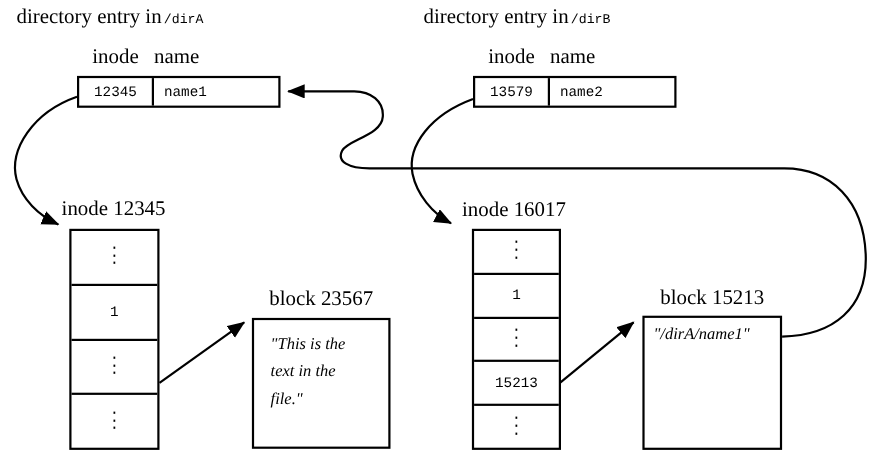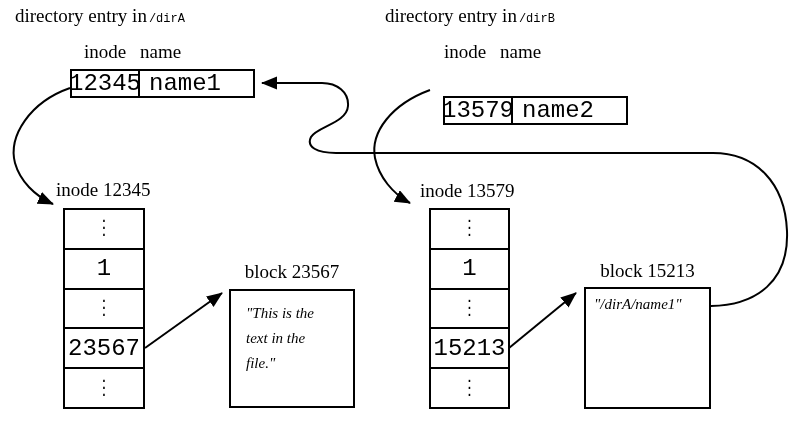--- a/index.html
+++ b/index.html
@@ -21,21 +21,21 @@
 
   .abs { position: absolute; }
 
   .serif {
     font-family: "Liberation Serif", serif;
     font-size: 19px;
     white-space: nowrap;
   }
   .mono {
     font-family: "Liberation Mono", "DejaVu Sans Mono", monospace;
-    font-size: 24px;
+    font-size: 13px;
     white-space: nowrap;
   }
 
   .title { display: flex; align-items: baseline; }
   .title .mono { font-size: 12px; margin-left: 2px; }
 
   
   .hdr-row {
     display: flex;
     width: 185px;
@@ -139,41 +139,40 @@
   </div>
   <div class="abs dir-table" style="left:70px; top:69px;">
     <div class="cell-inode mono">12345</div>
     <div class="cell-name mono">name1</div>
   </div>
 
   <div class="abs hdr-row serif" style="left:430px; top:41px;">
     <div class="hdr-inode">inode</div>
     <div class="hdr-name">name</div>
   </div>
-  <div class="abs dir-table" style="left:443px; top:69px;margin-top:27px;">
+  <div class="abs dir-table" style="left:430px; top:69px;">
     <div class="cell-inode mono">13579</div>
     <div class="cell-name mono">name2</div>
   </div>
 
   <div class="abs serif" style="left:56px; top:179px;">inode 12345</div>
   <div class="abs inode-box" style="left:63px; top:208px;">
     <div class="inode-row dots">·
 ·
 ·</div>
     <div class="inode-row mono">1</div>
     <div class="inode-row dots">·
 ·
 ·</div>
-    <div class="inode-row mono">23567</div>
-    <div class="inode-row dots">·
-·
-·</div>
-  </div>
-
-  <div class="abs serif" style="left:420px; top:180px;">inode 13579</div>
+    <div class="inode-row dots">·
+·
+·</div>
+  </div>
+
+  <div class="abs serif" style="left:420px; top:180px;">inode 16017</div>
   <div class="abs inode-box" style="left:429px; top:208px; width:81px;">
     <div class="inode-row dots">·
 ·
 ·</div>
     <div class="inode-row mono">1</div>
     <div class="inode-row dots">·
 ·
 ·</div>
     <div class="inode-row mono">15213</div>
     <div class="inode-row dots">·

